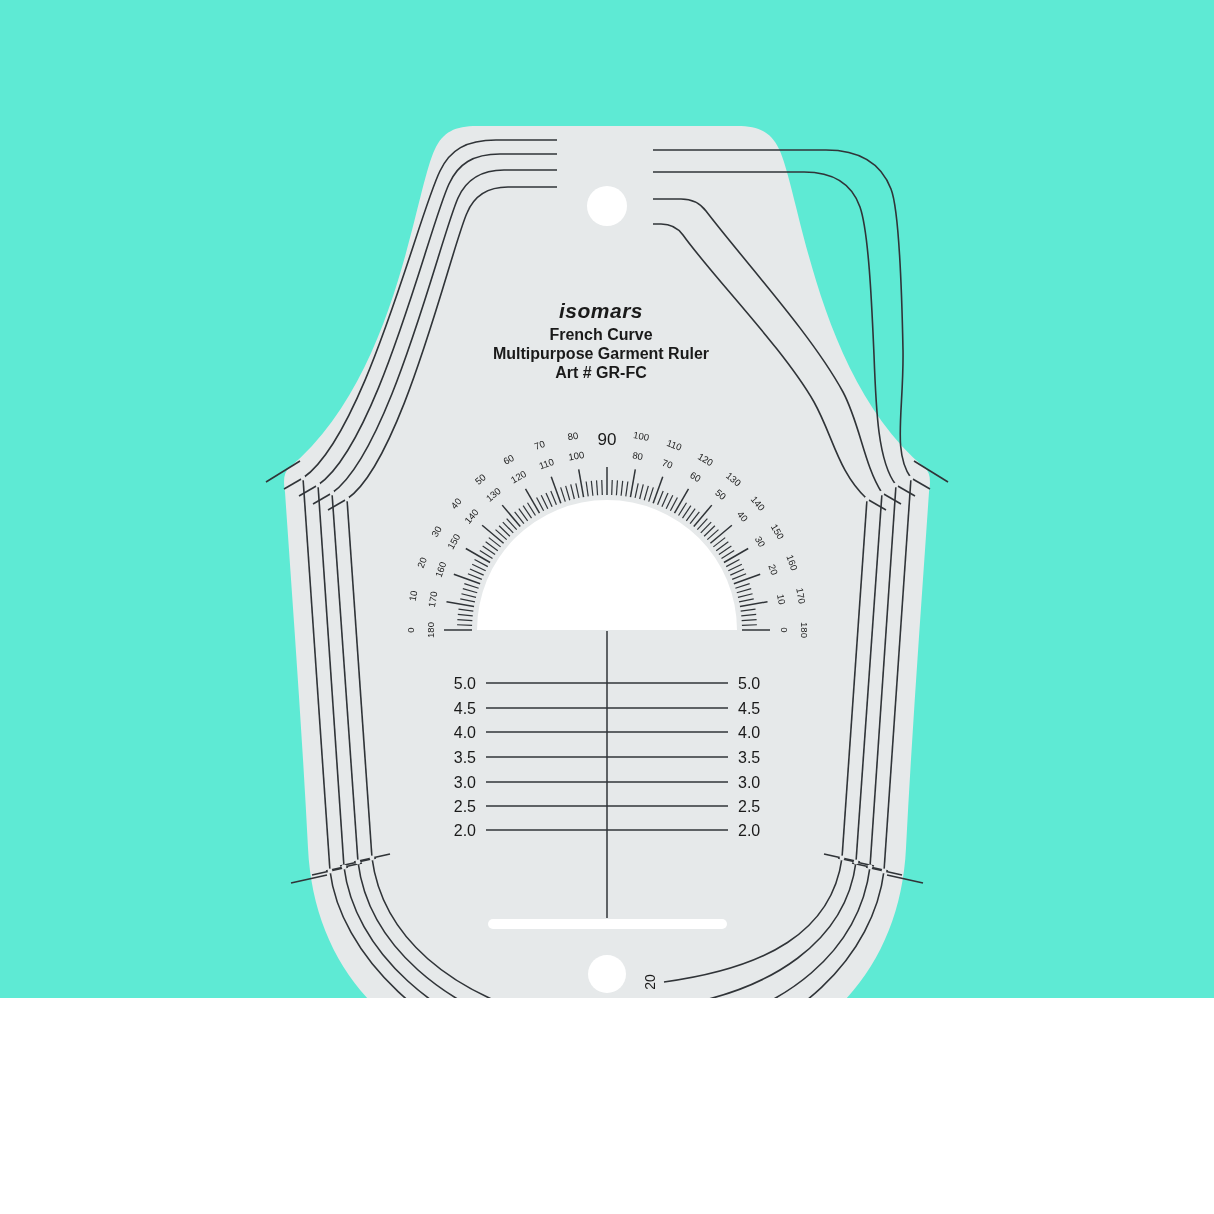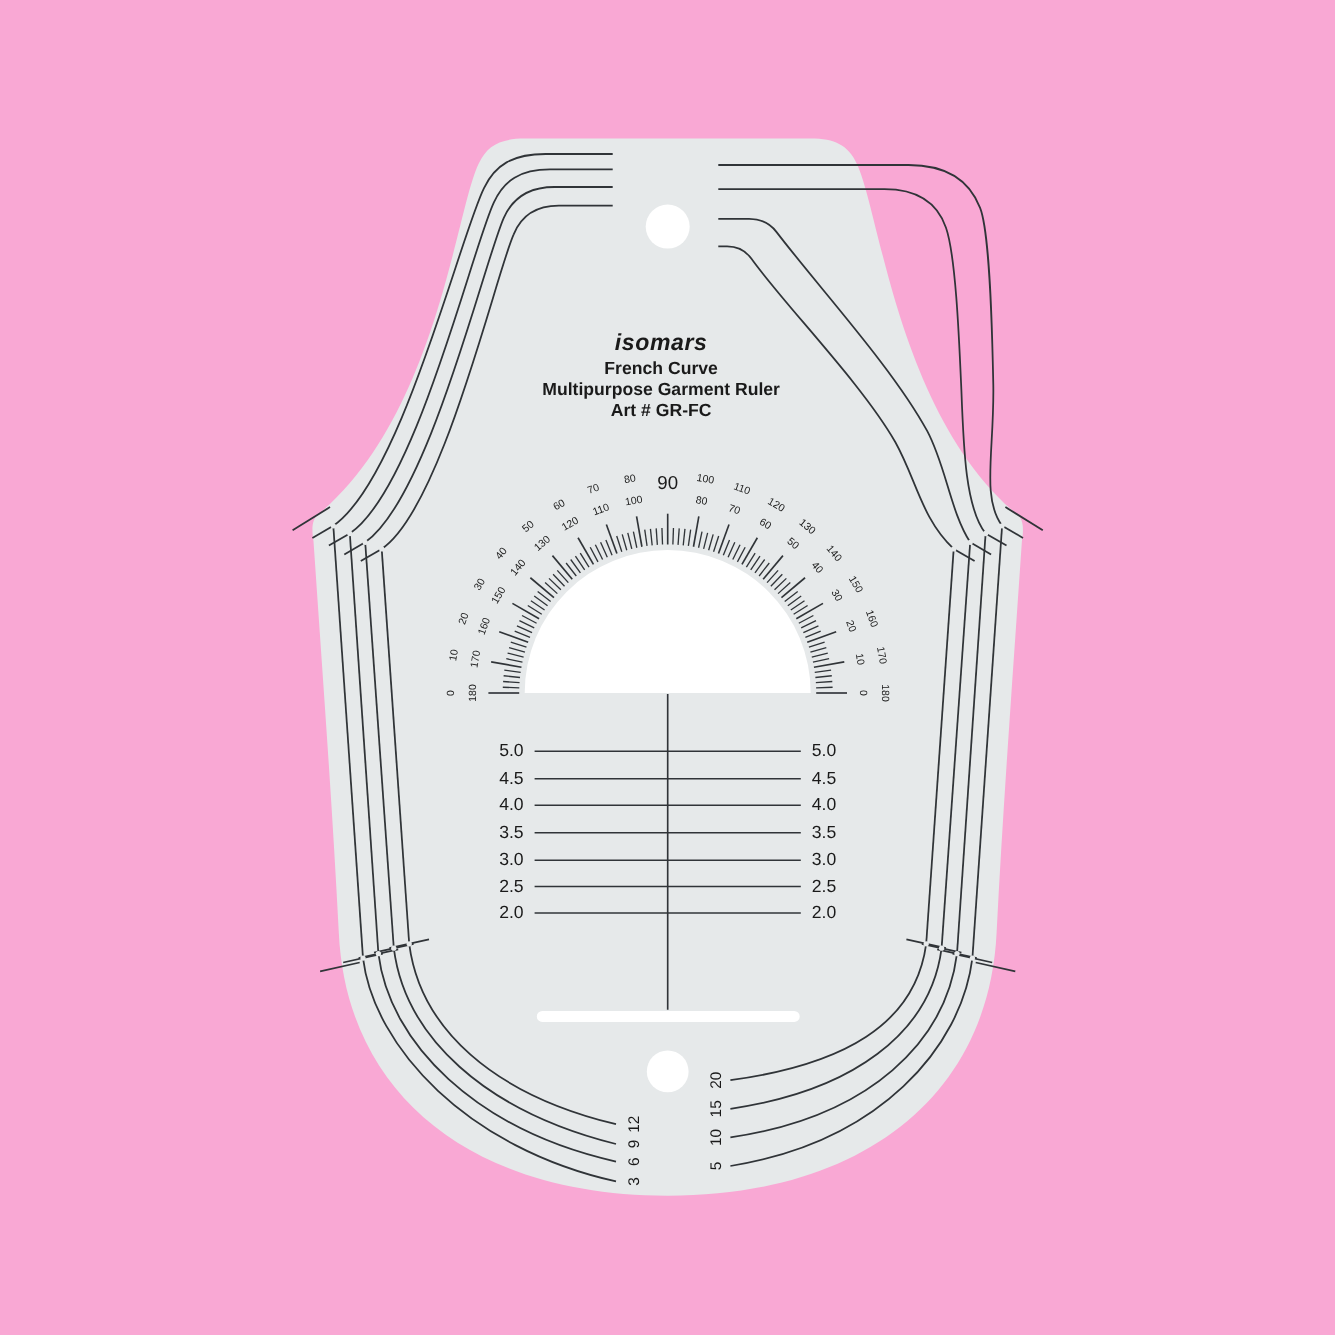--- a/index.html
+++ b/index.html
@@ -1,16 +1,16 @@
 <!DOCTYPE html>
 <html><head>
 <meta charset="utf-8">
 <style>
   html,body{margin:0;padding:0;background:#ffffff;}
-  .stage{position:relative;width:1214px;height:1214px;background:#f9a8d4;overflow:hidden;
+  .stage{position:relative;width:1214px;height:998px;background:#5eead4;overflow:hidden;
          font-family:"Liberation Sans", sans-serif;}
   svg text{font-family:"Liberation Sans", sans-serif;fill:#1a1a1a;}
   .brand-text{font-style:italic;font-weight:700;font-size:21px;letter-spacing:0.5px;}
   .title-text{font-weight:700;font-size:16px;}
   .scale-num{font-size:16px;}
   .deg-num{font-size:9.5px;}
   .deg-apex{font-size:17px;}
   .corner-num{font-size:14px;}
 </style>
 </head>

